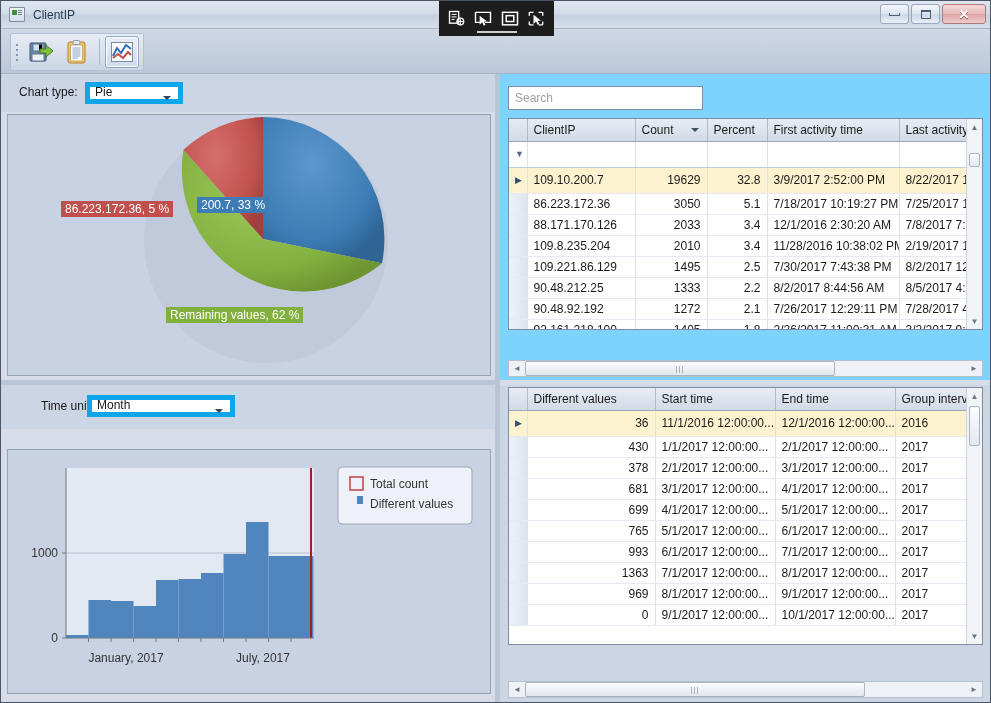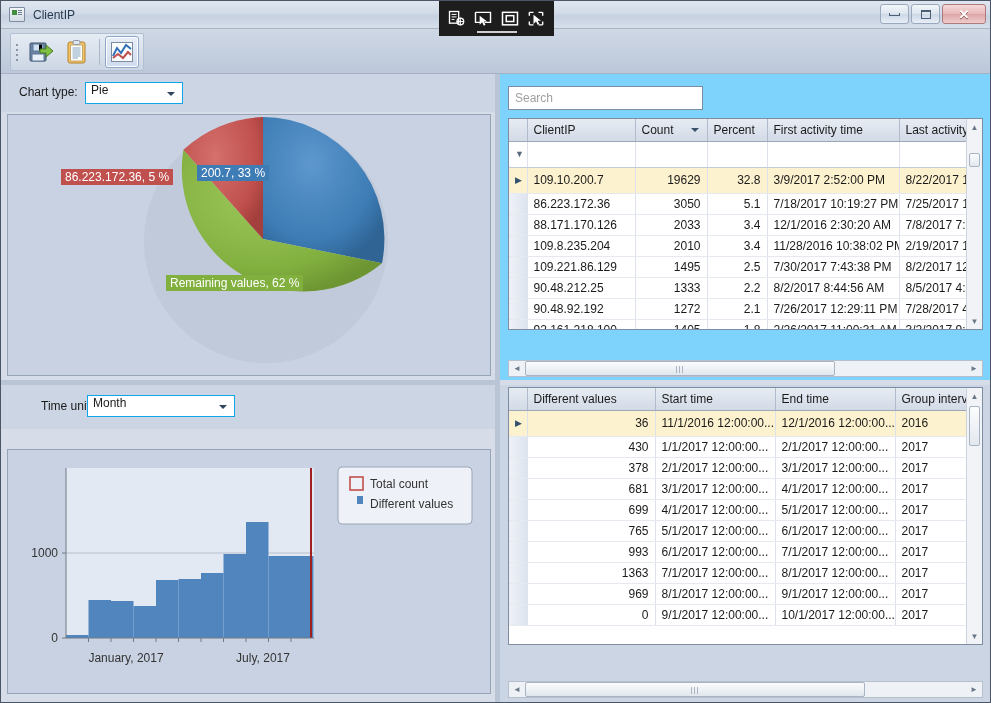--- a/index.html
+++ b/index.html
@@ -98,38 +98,38 @@
   }
   .tb-sep { width: 1px; height: 26px; background: #aab7c8; margin: 0 4px; }
 
   
   #charttype-bar {
     position: absolute; left: 0; top: 73px; width: 494px; height: 38px;
     background: #ccd5e3;
   }
   .field-label { font-size: 12px; color: #1a1a1a; }
   .combo {
-    height: 22px; background: #ffffff; border: 1px solid #0ea5e9;
-    display: flex; align-items: flex-start; padding-left: 5px; position: relative;
+    height: 22px; background: #ffffff; border: 5px solid #0ea5e9;
+    display: flex; align-items: flex-end; padding-left: 5px; position: relative;
     font-size: 12px;
   }
   .combo .arrow {
     position: absolute; right: 7px; top: 9px;
     width: 0; height: 0; border-left: 4px solid transparent; border-right: 4px solid transparent;
     border-top: 4px solid #30455e;
   }
 
   
   #pie-panel {
     position: absolute; left: 6px; top: 113px; width: 484px; height: 262px;
     background: #c9d2e2; border: 1px solid #96a4b8;
   }
   #pie-canvas { position: absolute; left: 0; top: 0; }
   .pie-label {
-    position: absolute; font-size: 12px; color: #ffffff; padding: 1px 4px; white-space: nowrap;
+    position: absolute; font-size: 12px; color: #ffffff; padding: 1px 4px; white-space: nowrap; margin-top: 32px;
   }
 
   #hsplit { position: absolute; left: 0; top: 379px; width: 494px; height: 5px; background: #b9c4d4; }
   #vsplit { position: absolute; left: 494px; top: 73px; width: 5px; height: 628px; background: #b9c4d4; }
 
   #timeunit-bar {
     position: absolute; left: 0; top: 384px; width: 494px; height: 44px;
     background: #ccd5e3;
   }
 

